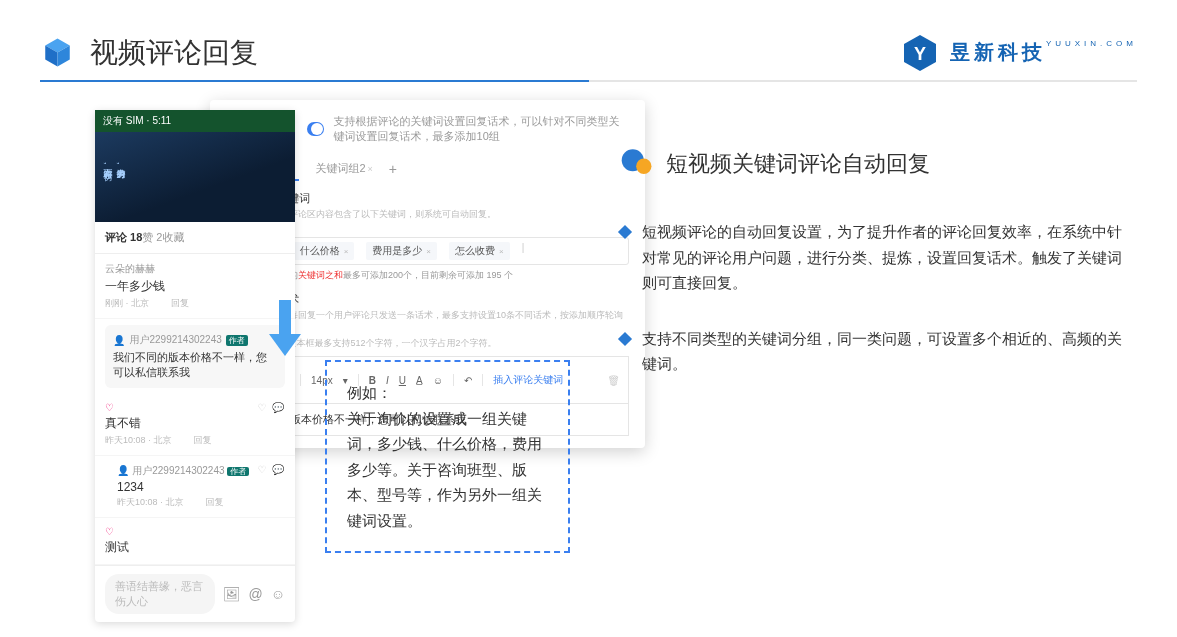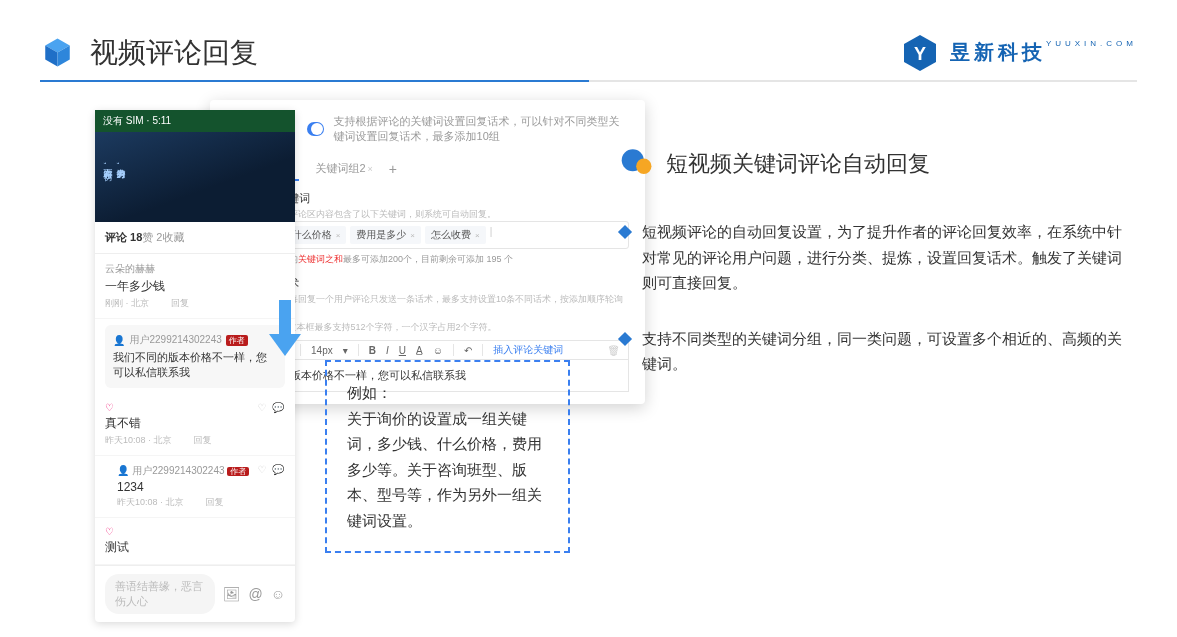--- a/index.html
+++ b/index.html
@@ -63,21 +63,21 @@
   .phone-status { background: #14532d; color: #fff; padding: 4px 8px; font-size: 10px; }
   .video-thumb { height: 90px; background: linear-gradient(160deg,#1c3a5f 0%,#0c1d33 60%); position: relative; }
   .video-caption { position: absolute; left: 6px; top: 30px; color: #a8d1ff; font-size: 9px; writing-mode: vertical-rl; }
   .tabs-row { display: flex; padding: 8px 10px; border-bottom: 1px solid #eee; font-size: 11px; color: #999; }
   .tabs-row .active { color: #333; font-weight: bold; }
   .cmt { padding: 8px 10px; border-bottom: 1px solid #f5f5f5; }
   .cmt-name { color: #999; font-size: 10px; }
   .cmt-body { color: #333; font-size: 12px; margin-top: 2px; }
   .cmt-meta { color: #bbb; font-size: 9px; margin-top: 2px; display: flex; gap: 22px; align-items: center; }
   .mini-icons { float: right; display: flex; gap: 6px; color: #ccc; font-size: 10px; }
-  .author-badge { background: #b91c1c; color: #fff; font-size: 8px; padding: 0 3px; border-radius: 2px; }
+  .author-badge { background: #0f766e; color: #fff; font-size: 8px; padding: 0 3px; border-radius: 2px; }
   .reply-card {
     margin: 6px 10px; padding: 8px; background: #f7f7f7; border-radius: 6px;
     font-size: 11px; color: #333;
   }
   .reply-card .rc-head { color: #999; font-size: 10px; display: flex; align-items: center; gap: 4px; }
   .input-row {
     display: flex; align-items: center; gap: 8px; padding: 8px 10px;
     border-top: 1px solid #eee;
   }
   .input-pill {
@@ -107,30 +107,30 @@
   .sp-tabs { display: flex; gap: 8px; margin-top: 10px; align-items: center; }
   .sp-tab { padding: 4px 8px; font-size: 11px; color: #999; }
   .sp-tab.active { color: #3a7ff0; border-bottom: 2px solid #3a7ff0; }
   .sp-tab-x { color: #ccc; margin-left: 2px; font-size: 9px; }
   .sp-plus { color: #999; font-size: 14px; }
   .sp-section { margin-top: 10px; }
   .sp-label { color: #333; font-size: 11px; }
   .sp-label::before { content: '* '; color: #e33; }
   .sp-hint { color: #bbb; font-size: 9px; margin-top: 2px; }
   .kw-box {
-    border: 1px solid #e5e5e5; border-radius: 3px; padding: 4px; margin-top: 0;
-    display: flex; flex-wrap: wrap; gap: 4px; font-size: 10px;
+    border: 1px solid #e5e5e5; border-radius: 3px; padding: 4px; margin-top: 16px;
+    display: flex; flex-wrap: wrap; gap: 12px; font-size: 10px;
   }
   .kw-chip { background: #f5f7fa; color: #555; padding: 2px 6px; border-radius: 2px; display: flex; align-items: center; gap: 4px; }
   .kw-chip .x { color: #bbb; font-size: 8px; }
   .sp-note { font-size: 9px; color: #999; margin-top: 4px; }
   .sp-note .hl { color: #e33; }
   .editor-toolbar {
     border: 1px solid #e5e5e5; border-bottom: none; margin-top: 6px;
-    display: flex; align-items: center; gap: 10px; padding: 2px 8px;
+    display: flex; align-items: center; gap: 10px; padding: 16px 8px;
     font-size: 10px; color: #666;
   }
   .editor-toolbar .sep { width: 1px; height: 12px; background: #e5e5e5; }
   .editor-body {
     border: 1px solid #e5e5e5; padding: 8px; font-size: 11px; color: #333;
     min-height: 28px;
   }
   .et-link { color: #3a7ff0; font-size: 10px; }
 
   

